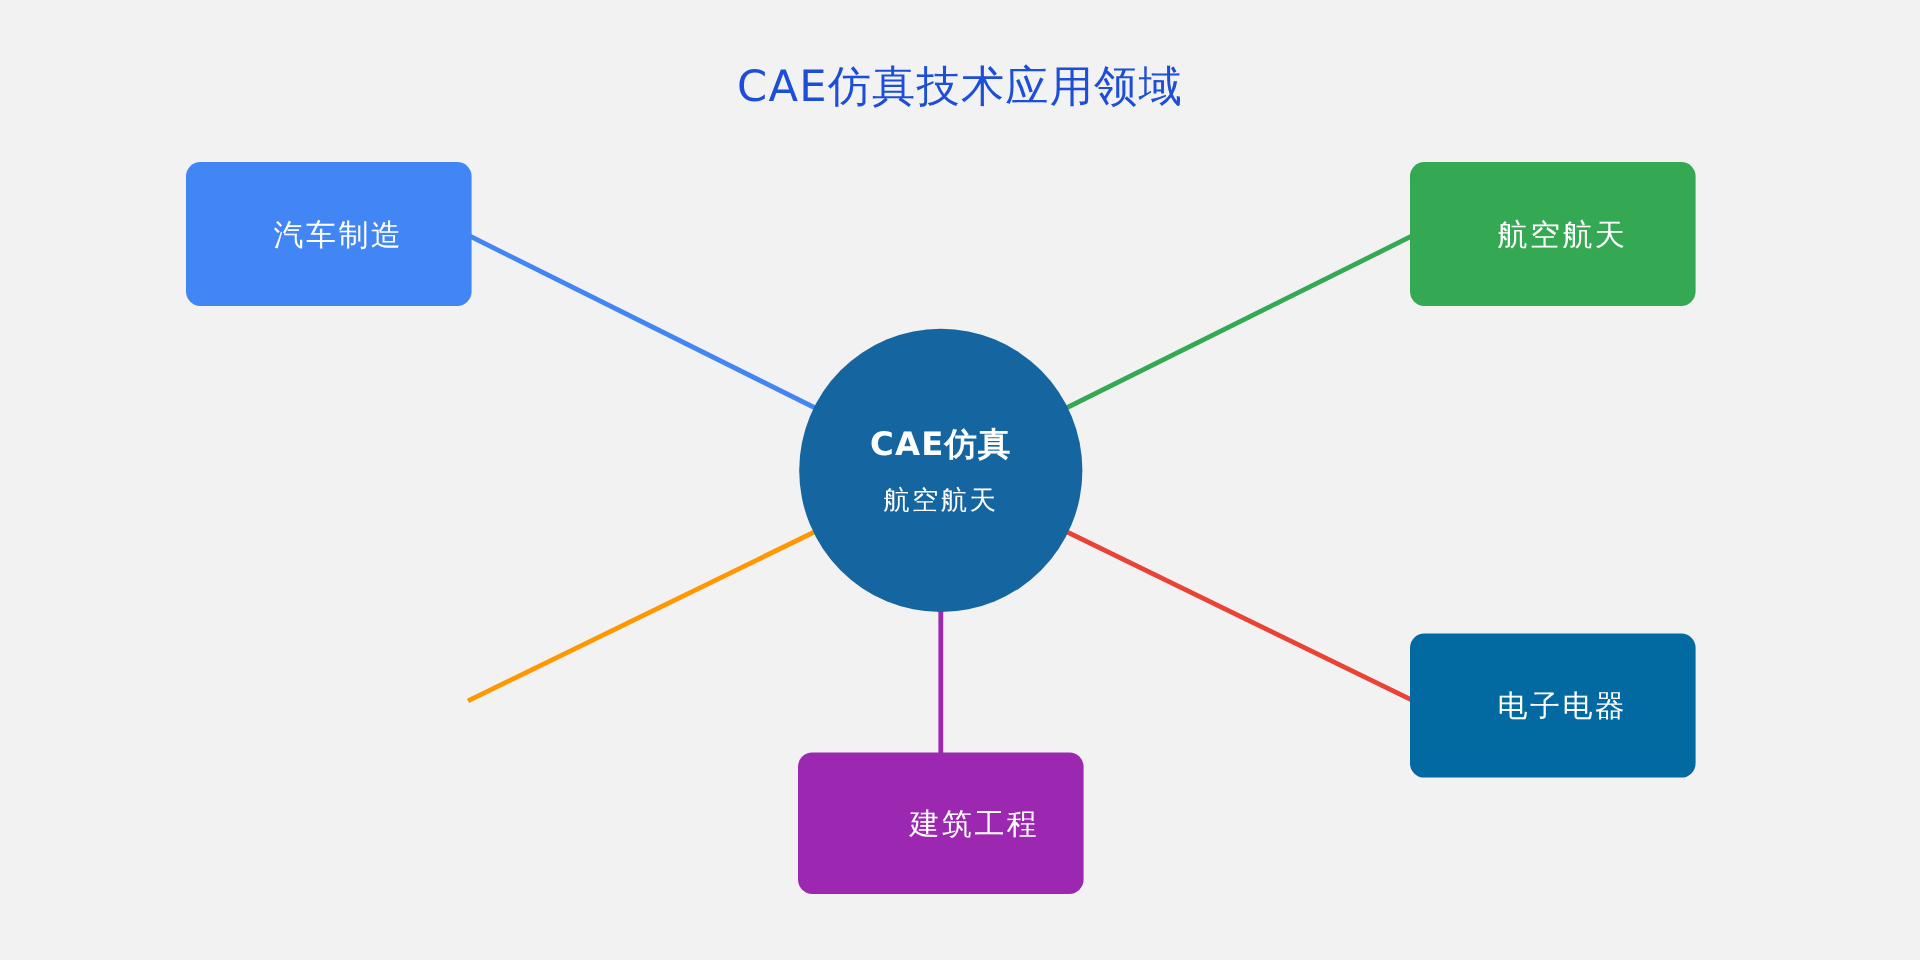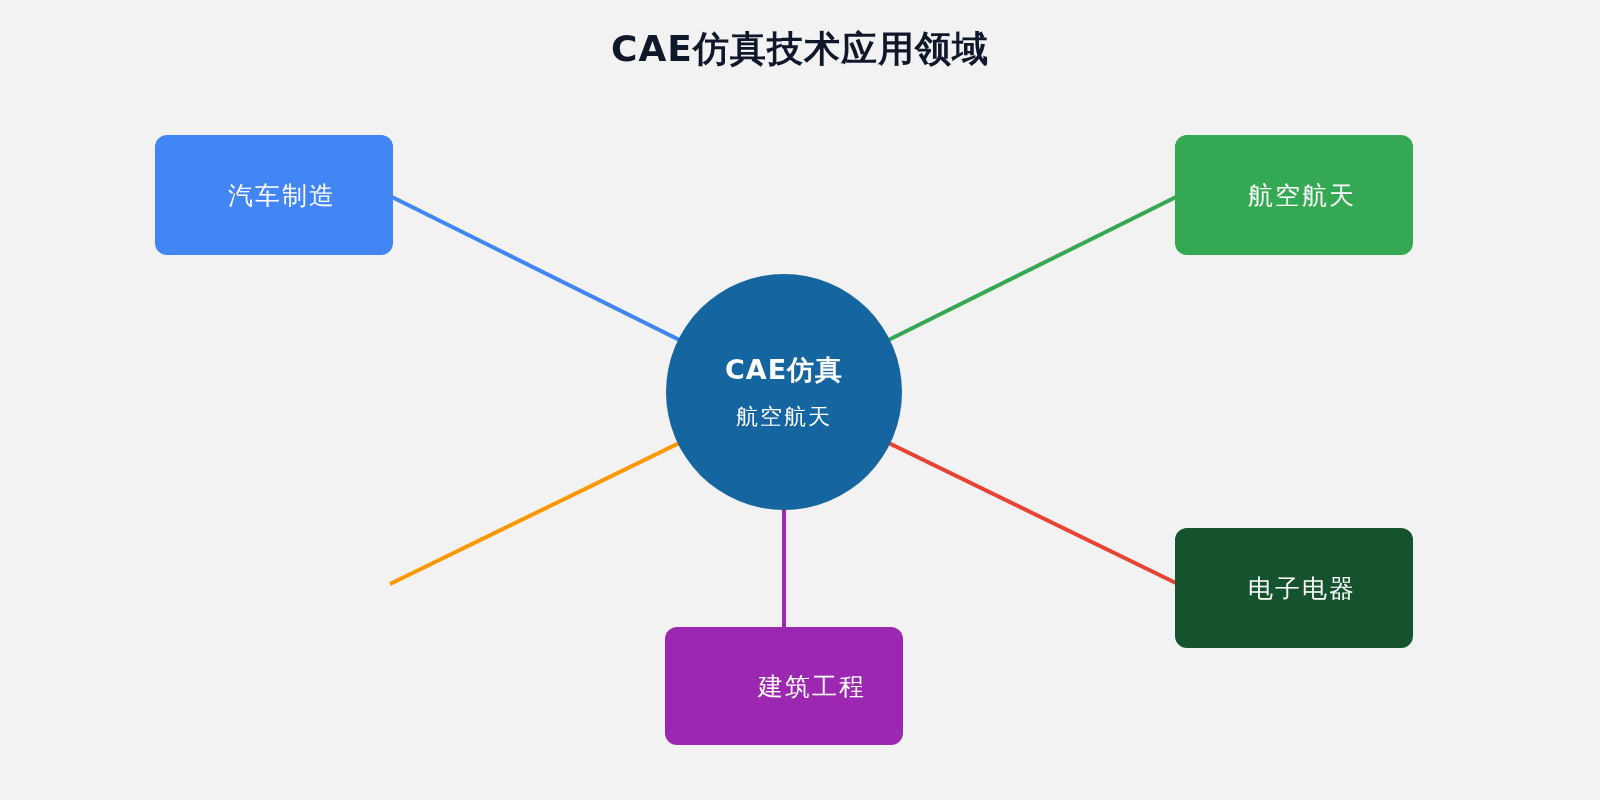--- a/index.html
+++ b/index.html
@@ -10,27 +10,27 @@
   }
   .canvas {
     position: relative;
     width: 1600px;
     height: 800px;
     background: #f2f2f2;
     overflow: hidden;
   }
   .title {
     position: absolute;
-    top: 25px;
+    top: 48px;
     left: 0;
     width: 100%;
     text-align: center;
     font-size: 36px;
-    font-weight: 700;
-    color: #0f172a;
+    font-weight: 400;
+    color: #1d4ed8;
     letter-spacing: 1px;
   }
   .connectors {
     position: absolute;
     left: 0;
     top: 0;
     width: 1600px;
     height: 800px;
     z-index: 1;
   }
@@ -103,21 +103,21 @@
 
   <div class="node node-automotive" style="background-color: rgb(66, 133, 244);">
     <span class="node-label">汽车制造</span>
   </div>
 
   <div class="node node-aerospace" style="background-color: rgb(52, 168, 83);">
     <span class="node-label">航空航天</span>
   </div>
 
 
-  <div class="node node-electronics" style="background-color: #14532d;">
+  <div class="node node-electronics" style="background-color: #0369a1;">
     <span class="node-label">电子电器</span>
   </div>
 
   <div class="node node-construction" style="background-color: rgb(156, 39, 176);">
     <span class="node-label">建筑工程</span>
   </div>
 
   <div class="center-node" style="background-color: rgb(21, 101, 160);">
     <div class="center-line1">CAE仿真</div>
     <div class="center-line2">航空航天</div>

